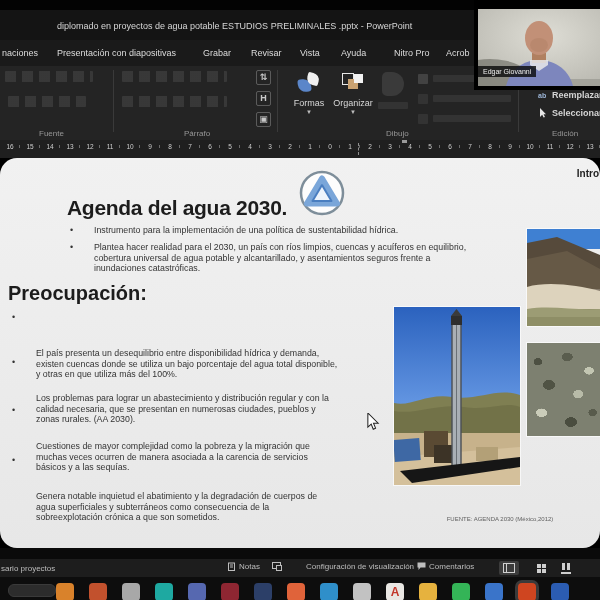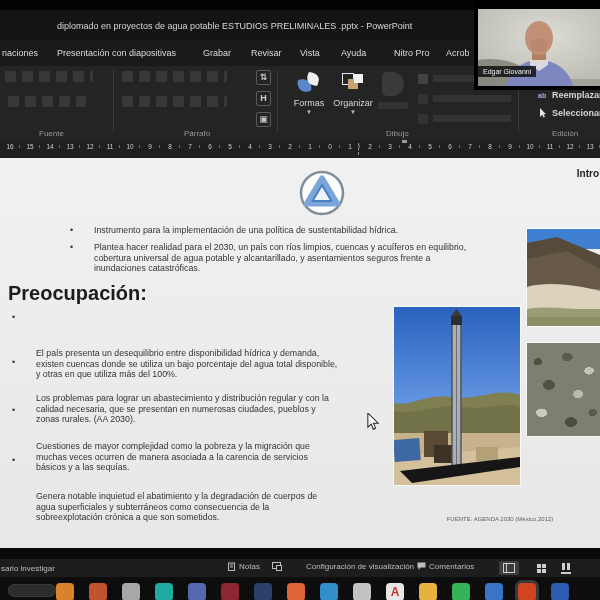--- a/index.html
+++ b/index.html
@@ -35,21 +35,21 @@
 
   
   .ruler{position:absolute;left:0;top:140px;width:600px;height:18px;background:#1f1f1f;border-bottom:1px solid #000;}
   .ruler-nums{position:absolute;left:0;top:3px;width:600px;display:flex;}
   .ruler-cell{flex:1;text-align:center;font-size:6.5px;color:#cfcfcf;position:relative;}
   .ruler-cell::after{content:"";position:absolute;right:0;top:2px;width:1px;height:3px;background:#6a6a6a;}
   .ruler-caret{position:absolute;left:358px;top:3px;height:12px;border-left:1px dashed #909090;}
   .ruler-marker{position:absolute;left:402px;top:0;width:5px;height:3px;background:#9a9a9a;}
 
   
-  .slide{position:absolute;left:0;top:158px;width:600px;height:390px;background:linear-gradient(#f1f1f1,#e7e7e7);}
+  .slide{position:absolute;left:0;top:158px;width:600px;height:390px;background:linear-gradient(#f1f1f1,#e7e7e7);border-radius:17px;}
   .corner-header{position:absolute;right:1px;top:10px;font-size:10px;font-weight:bold;color:#222;}
   .logo{position:absolute;left:298px;top:11px;width:48px;height:48px;}
   .slide-title{position:absolute;left:67px;top:38px;font-size:21px;font-weight:bold;color:#1c1c1c;letter-spacing:-.3px;}
   .concern-heading{position:absolute;left:8px;top:124px;font-size:20px;font-weight:bold;color:#1c1c1c;}
   .bullet{position:absolute;display:flex;color:#333;}
   .bullet .dot{flex:none;width:24px;font-size:9px;}
   .bullet .txt{font-size:8.8px;line-height:10.5px;}
   .ab{left:70px;}.ab .txt{width:378px;}
   .cb{left:12px;}.cb .txt{width:302px;margin-top:36px;}
   .ab1{top:67px;}.ab2{top:84px;}
@@ -219,20 +219,21 @@
 
   <div class="slide">
     <span class="corner-header">Intro</span>
 
     <svg class="logo" viewBox="0 0 48 48">
       <circle cx="24" cy="24" r="21" fill="#fdfdfd" stroke="#7e8e9a" stroke-width="2.5"></circle>
       <path d="M24 9.5 L39 34.5 L9 34.5 Z" fill="none" stroke-width="6" stroke-linejoin="round" stroke="#7aa6d9"></path>
       <path d="M24 16 L33.5 32 L14.5 32 Z" fill="#eef4fb" stroke="#4a7ec0" stroke-width="2" stroke-linejoin="round"></path>
     </svg>
 
+    <div class="slide-title">Agenda del agua 2030.</div>
 
     <div class="bullet ab ab1">
       <span class="dot">•</span>
       <span class="txt">Instrumento para la implementación de una política de sustentabilidad hídrica.</span>
     </div>
     <div class="bullet ab ab2">
       <span class="dot">•</span>
       <span class="txt">Plantea hacer realidad para el 2030, un país con ríos limpios, cuencas y acuíferos en equilibrio, cobertura universal de agua potable y alcantarillado, y asentamientos seguros frente a inundaciones catastróficas.</span>
     </div>
 
@@ -292,21 +293,21 @@
     <div class="footnote">FUENTE: AGENDA 2030 (México,2012)</div>
 
     <svg class="cursor" width="14" height="18" viewBox="0 0 10 14">
       <polygon points="1,0 1,11 3.6,8.6 5.2,12.6 7,11.8 5.4,7.9 9,7.9" fill="#ffffff" stroke="#222" stroke-width="0.8"></polygon>
     </svg>
   </div>
 
   <div class="gap-strip"></div>
 
   <div class="statusbar">
-    <span class="sb-left">sario investigar</span>
+    <span class="sb-left">sario proyectos</span>
     <div class="sb-item sb-notas">
       <svg width="8" height="9" viewBox="0 0 8 9">
         <rect x="0.5" y="1" width="6" height="7.5" fill="none" stroke="#bdbdbd"></rect>
           <line x1="2" y1="3" x2="5" y2="3" stroke="#bdbdbd"></line>
           <line x1="2" y1="5" x2="5" y2="5" stroke="#bdbdbd"></line>
       </svg>
       <span>Notas</span>
     </div>
     <div class="sb-item sb-config">
       <svg width="10" height="9" viewBox="0 0 10 9">

